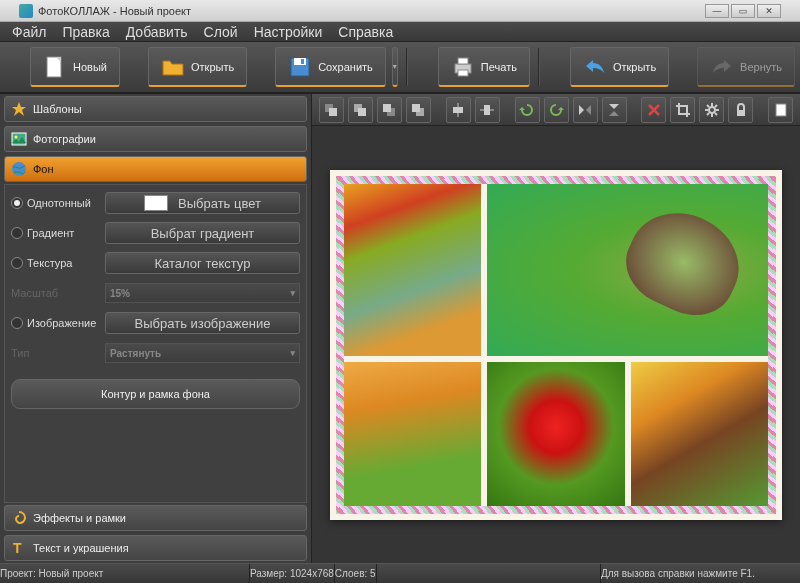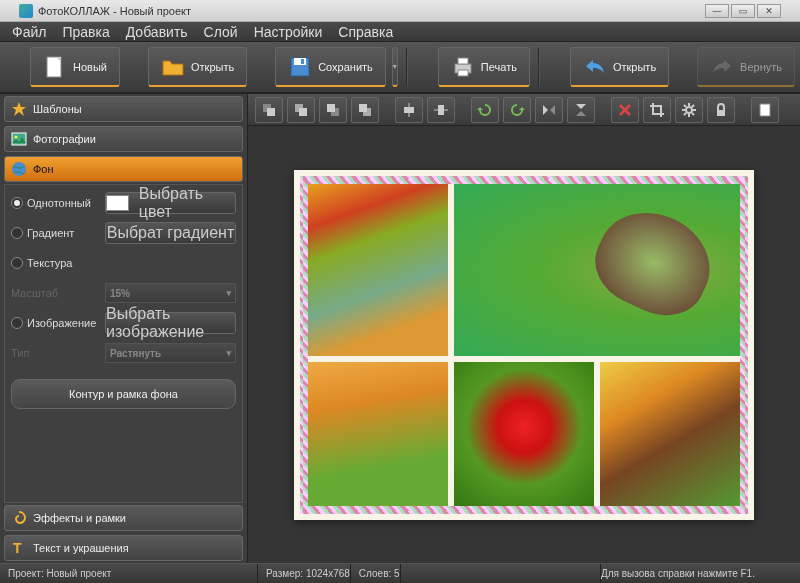--- a/index.html
+++ b/index.html
@@ -9,53 +9,53 @@
 .titlebar .winctrls { margin-left: auto; display: flex; gap: 2px; }
 .titlebar .winctrls span { width: 24px; height: 14px; background: linear-gradient(#eee,#ccc); border: 1px solid #999; display: flex; align-items: center; justify-content: center; font-size: 9px; color: #444; }
 .menubar { height: 20px; background: linear-gradient(#4a4a4a,#383838); display: flex; align-items: center; padding: 0 4px; font-size: 14px; color: #ddd; border-bottom: 1px solid #222; }
 .menubar span { padding: 2px 8px; cursor: default; }
 .toolbar { height: 52px; background: linear-gradient(#555,#3a3a3a); display: flex; align-items: center; padding: 4px 8px; gap: 6px; border-bottom: 2px solid #222; }
 .toolbtn { height: 40px; background: linear-gradient(#5a5a5a,#444); border: 1px solid #666; border-radius: 3px; display: flex; align-items: center; padding: 0 12px; gap: 6px; color: #eee; font-size: 11px; border-bottom: 2px solid #e8a030; position: relative; margin-left: 22px; }
 .toolbtn .ticon { width: 24px; height: 24px; display: block; }
 .tsep { width: 10px; height: 38px; border-left: 1px solid #2a2a2a; border-right: 1px solid #555; margin: 0 2px; }
 .dropbtn { width: 12px; height: 40px; background: linear-gradient(#5a5a5a,#444); border: 1px solid #666; border-radius: 3px; display: flex; align-items: center; justify-content: center; color: #aaa; font-size: 8px; border-bottom: 2px solid #e8a030; }
 .mainrow { flex: 1; display: flex; min-height: 0; }
-.leftpanel { width: 248px; background: #3d3d3d; display: flex; flex-direction: column; border-right: 1px solid #222; }
+.leftpanel { width: 312px; background: #3d3d3d; display: flex; flex-direction: column; border-right: 1px solid #222; }
 .accitem { height: 26px; background: linear-gradient(#5a5a5a,#444); border: 1px solid #666; margin: 2px 4px; border-radius: 3px; display: flex; align-items: center; gap: 6px; padding: 0 6px; color: #eee; font-size: 11px; }
 .accitem.active { background: linear-gradient(#f0a030,#d07010); color: #111; }
 .accitem .aicon { width: 16px; height: 16px; }
 .panelbody { flex: 1; background: #404040; margin: 0 4px; border: 1px solid #555; padding: 6px; display: flex; flex-direction: column; gap: 6px; overflow: hidden; }
 .optrow { display: flex; align-items: center; height: 24px; gap: 4px; }
 .optrow.disabled { opacity: 0.5; }
 .radio { width: 12px; height: 12px; border: 1px solid #888; border-radius: 50%; background: #333; display: flex; align-items: center; justify-content: center; }
 .radio.checked::after { content: ''; width: 6px; height: 6px; background: #eee; border-radius: 50%; }
 .optlabel { color: #ddd; font-size: 11px; flex: 0 0 90px; display: flex; align-items: flex-start; gap: 4px; }
 .optlabellow { color: #888; font-size: 11px; flex: 0 0 90px; }
-.optbtn { flex: 1; height: 22px; background: linear-gradient(#555,#3a3a3a); border: 1px solid #666; border-radius: 3px; color: #ccc; font-size: 16px; display: flex; align-items: center; justify-content: center; gap: 10px; }
+.optbtn { flex: 1; height: 22px; background: linear-gradient(#555,#3a3a3a); border: 1px solid #666; border-radius: 3px; color: #ccc; font-size: 13px; display: flex; align-items: center; justify-content: center; gap: 10px; }
 .colorswatch { width: 24px; height: 16px; background: #fff; border: 1px solid #888; }
 .select { flex: 1; height: 20px; background: linear-gradient(#555,#3a3a3a); border: 1px solid #666; color: #ccc; font-size: 10px; padding: 0 4px; display: flex; align-items: center; position: relative; font-weight: bold; }
 .select::after { content: '▾'; position: absolute; right: 4px; font-size: 9px; }
 .bigbtn { margin-top: 8px; height: 30px; background: linear-gradient(#5a5a5a,#444); border: 1px solid #666; border-radius: 9px; color: #eee; font-size: 11px; display: flex; align-items: center; justify-content: center; }
 .canvas-area { flex: 1; background: #353535; display: flex; flex-direction: column; min-width: 0; }
 .canvastoolbar { height: 32px; background: linear-gradient(#505050,#3a3a3a); display: flex; align-items: center; padding: 0 6px; gap: 2px; border-bottom: 1px solid #222; }
 .cbtn { width: 28px; height: 26px; background: linear-gradient(#555,#404040); border: 1px solid #666; border-radius: 2px; display: flex; align-items: center; justify-content: center; color: #bbb; margin: 0 1px; }
 .csep { width: 10px; }
 .canvasview { flex: 1; background: #353535; display: flex; align-items: center; justify-content: center; overflow: hidden; padding: 18px; }
 .collage { width: 460px; height: 350px; background: #f8f4e8; padding: 14px; box-shadow: 0 2px 8px rgba(0,0,0,0.5); position: relative; }
 .collage::before { content: ''; position: absolute; inset: 6px; border: 3px solid transparent; background: repeating-linear-gradient(45deg,#d8a,#d8a 3px,#fcf 3px,#fcf 6px,#adb 6px,#adb 9px); z-index: 0; }
 .collage-inner { position: absolute; inset: 14px; background: #f8f4e8; display: grid; grid-template-columns: 1fr 1fr 1fr; grid-template-rows: 1.2fr 1fr; gap: 6px; }
 .photo { background-size: cover; background-position: center; }
 .photo.p1 { grid-column: 1/2; grid-row: 1/2; background: linear-gradient(160deg,#e8a020 0%,#d04020 20%,#8a2 35%,#7a8 60%,#d93 80%); }
 .photo.p2 { grid-column: 2/4; grid-row: 1/2; background: radial-gradient(ellipse at 70% 50%,#8a4 0%,#5a3 40%,#3a5 100%); position: relative; }
 .photo.p2::after { content: ''; position: absolute; right: 10%; top: 18%; width: 40%; height: 55%; background: radial-gradient(#9b6 0%,#764 60%,#532 100%); border-radius: 50% 50% 40% 40%; transform: rotate(25deg); }
 .photo.p3 { grid-column: 1/2; grid-row: 2/3; background: linear-gradient(170deg,#ea4 0%,#d82 30%,#6a3 70%); }
 .photo.p4 { grid-column: 2/3; grid-row: 2/3; background: radial-gradient(circle at 50% 45%,#e22 0%,#c11 25%,#592 55%,#371 100%); }
 .photo.p5 { grid-column: 3/4; grid-row: 2/3; background: linear-gradient(150deg,#ec4 0%,#d82 30%,#742 55%,#593 100%); }
 .statusbar { height: 20px; background: linear-gradient(#4a4a4a,#363636); border-top: 1px solid #555; display: flex; align-items: center; font-size: 10px; color: #ccc; }
-.statusbar .cell { padding: 0 0; border-right: 1px solid #222; height: 100%; display: flex; align-items: center; margin-left: 8px; }
+.statusbar .cell { padding: 0 0; border-right: 1px solid #222; height: 100%; display: flex; align-items: center; }
 .statusbar .cell.first { flex: 0 0 250px; }
 .statusbar .cell.last { margin-left: auto; border-right: none; border-left: 1px solid #222; flex: 0 0 200px; }
 svg { display: block; }
 </style>
 </head>
 <body>
 
 <div class="titlebar">
   <span class="appicon"></span>
   <span>ФотоКОЛЛАЖ - Новый проект</span>
@@ -173,20 +173,23 @@
           </span>
         <div class="optbtn">
             <span>Выбрат градиент</span>
           </div>
       </div>
       <div class="optrow">
         <span class="optlabel">
             <span class="radio"></span>
             <span>Текстура</span>
           </span>
+        <div class="optbtn">
+            <span>Каталог текстур</span>
+          </div>
       </div>
       <div class="optrow disabled">
         <span class="optlabellow">Масштаб</span>
         <div class="select">
             <span>15%</span>
           </div>
       </div>
       <div class="optrow">
         <span class="optlabel">
             <span class="radio"></span>

